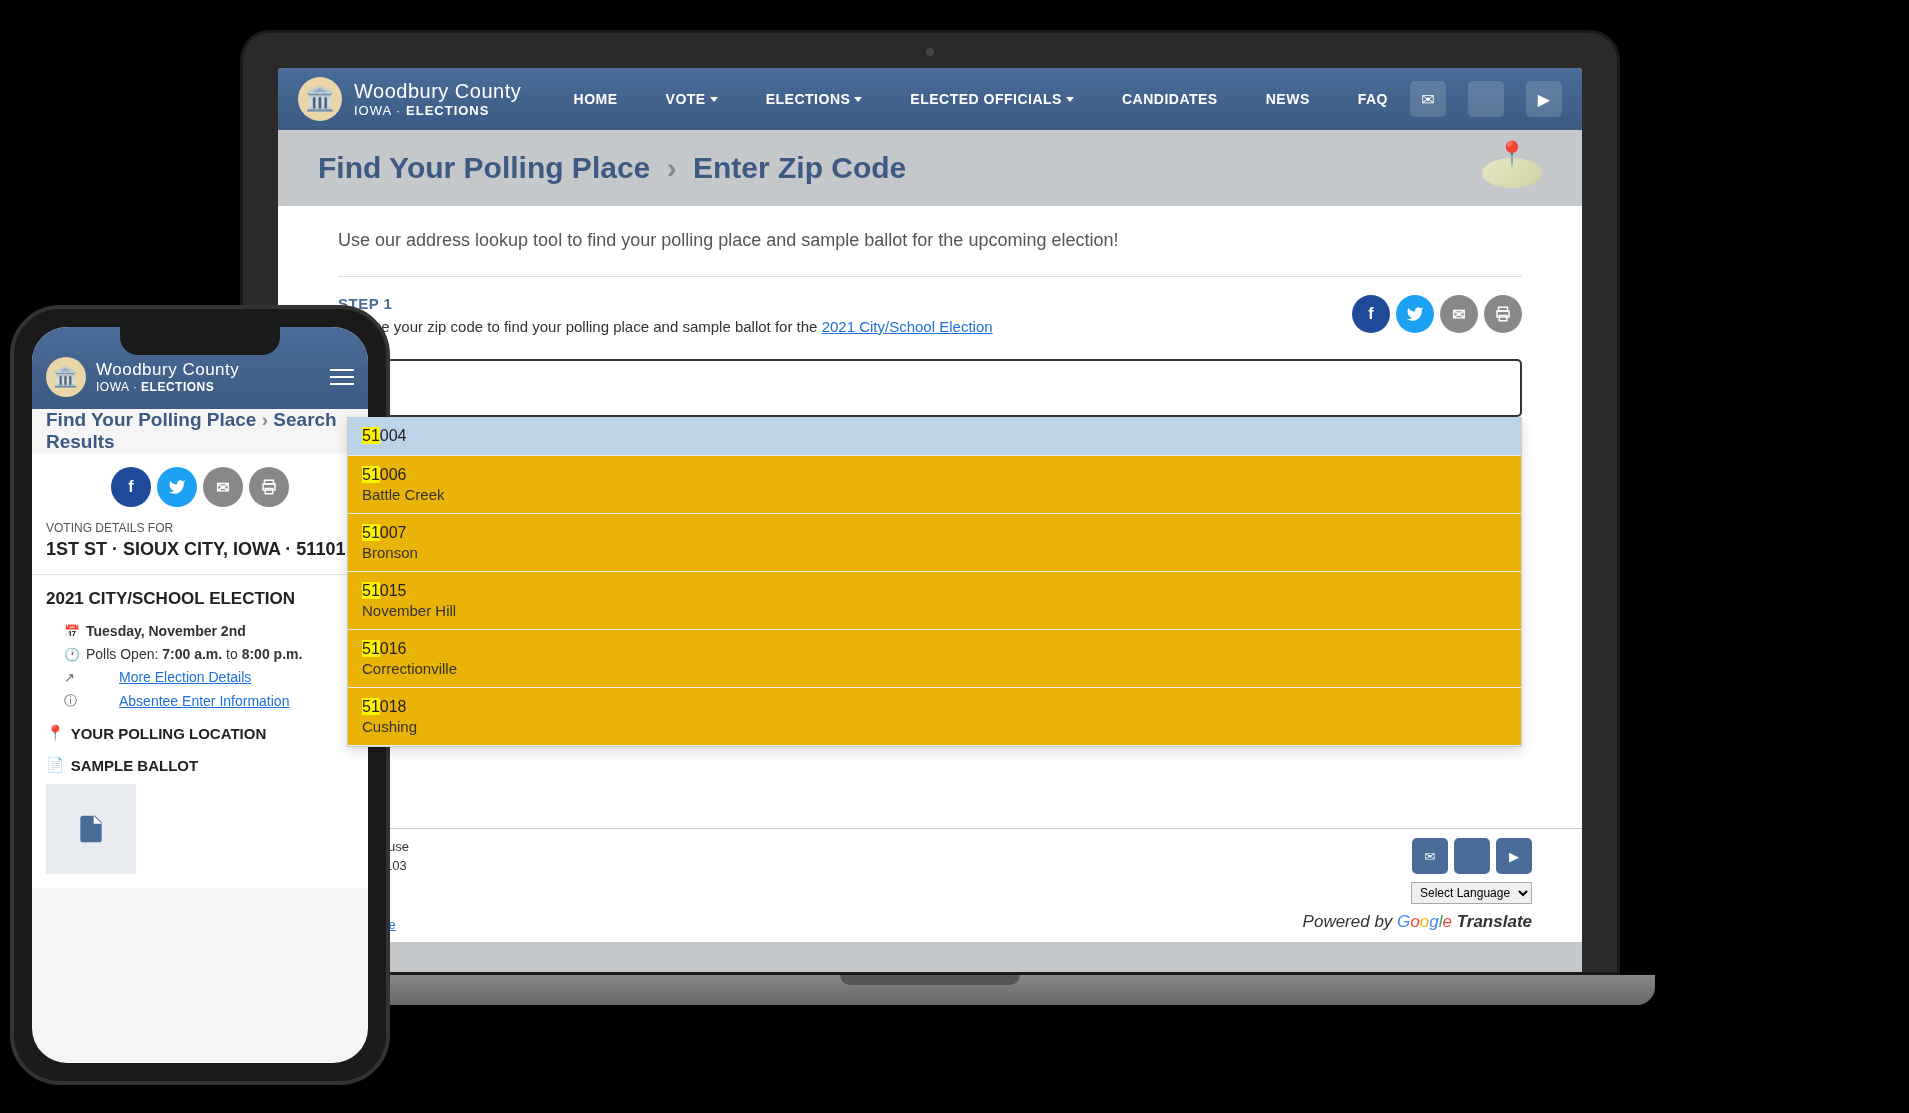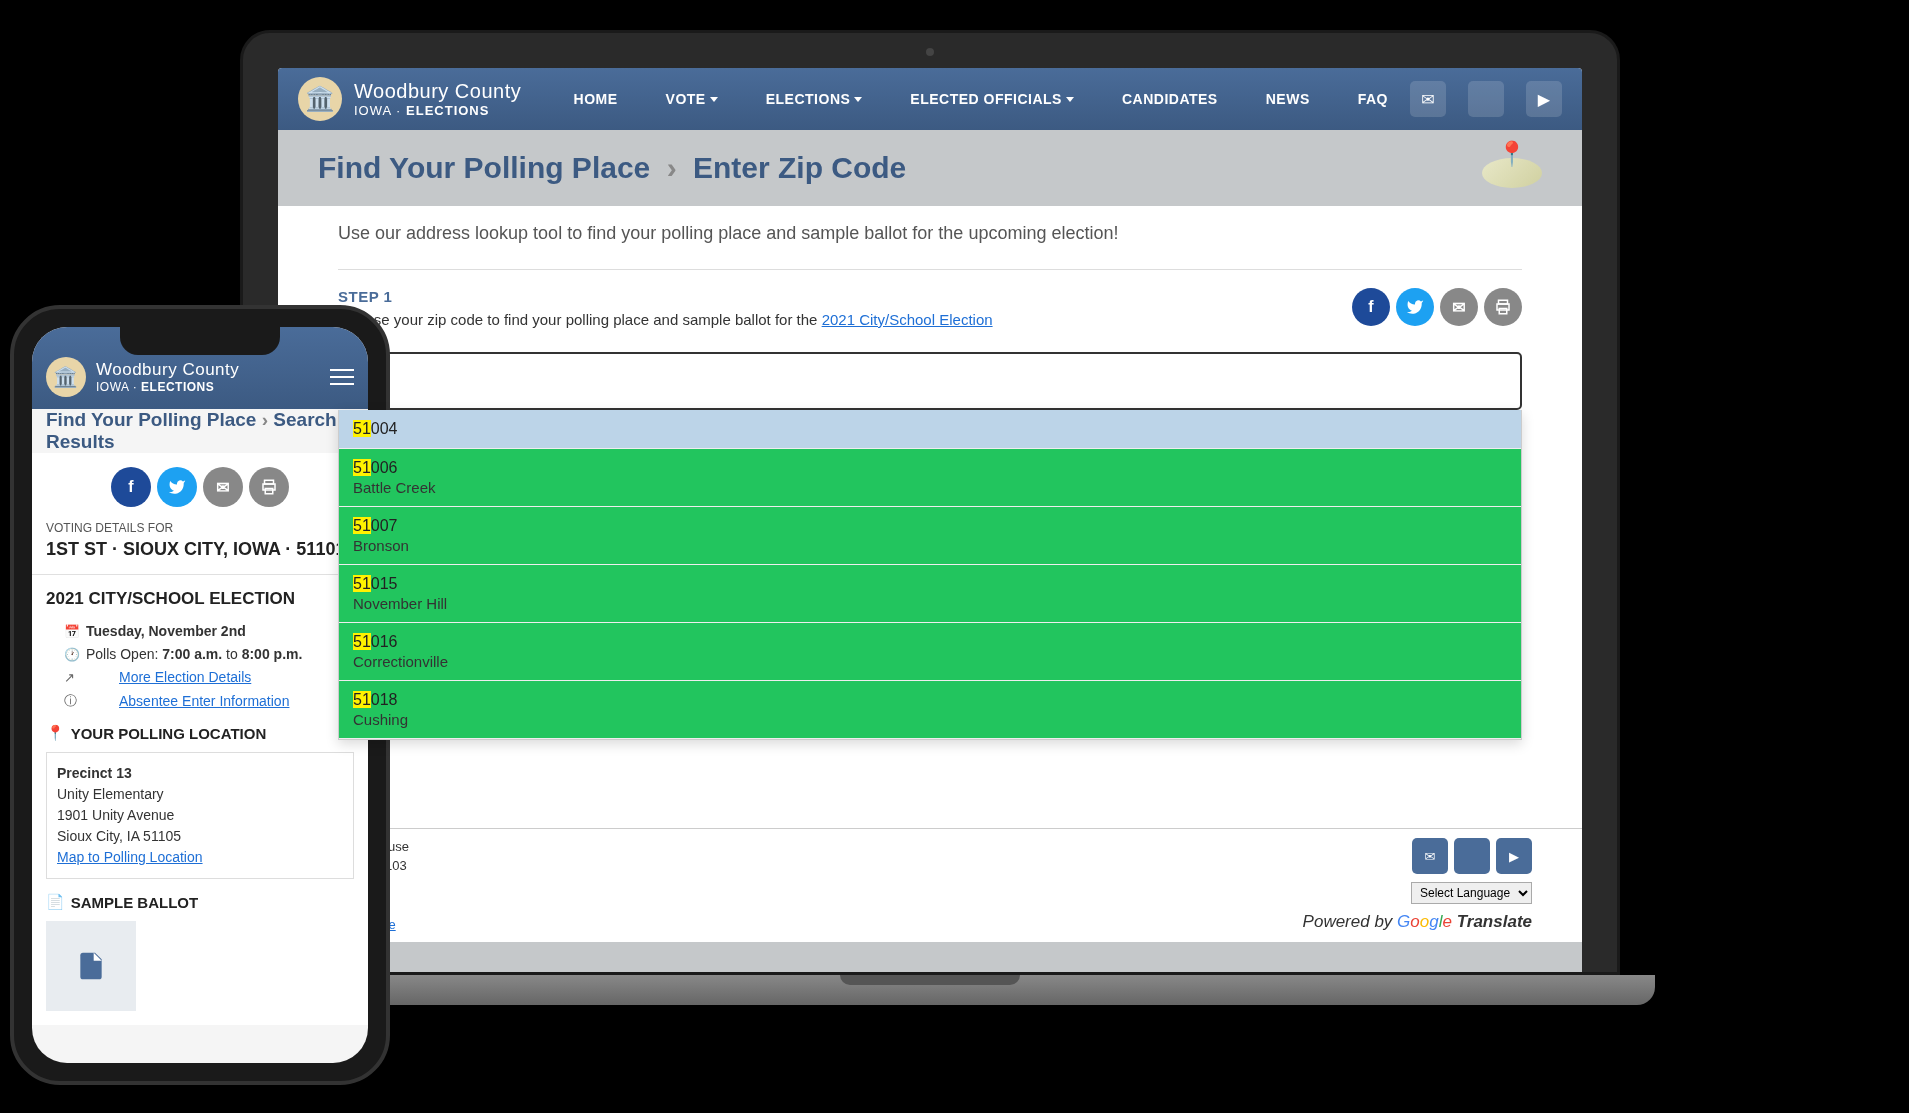--- a/index.html
+++ b/index.html
@@ -31,36 +31,36 @@
 
 
 .page-title-bar { background: #c5c8ca; padding: 18px 40px; display: flex; align-items: center; justify-content: space-between; }
 .page-title { color: #3c5a82; font-size: 30px; font-weight: 700; }
 .title-chevron { color: #888; margin: 0 8px; }
 .map-icon { width: 60px; height: 40px; position: relative; }
 .map-pin { position: absolute; left: 50%; top: -8px; transform: translateX(-50%); color: #d13438; font-size: 24px; }
 .map-base { width: 60px; height: 30px; background: linear-gradient(135deg, #e8e8c8, #d0d0a0); border-radius: 50%; position: absolute; bottom: 0; }
 
 
-.desktop-content { padding: 17px 60px; background: #fff; }
+.desktop-content { padding: 24px 60px; background: #fff; }
 .intro-text { font-size: 18px; color: #555; margin-bottom: 25px; }
 .hr { border: none; border-top: 1px solid #ddd; margin-bottom: 18px; }
 .step-row { display: flex; justify-content: space-between; align-items: flex-start; margin-bottom: 12px; }
 .step-label { color: #4a6c99; font-weight: 700; font-size: 15px; letter-spacing: 0.5px; margin-bottom: 6px; }
 .step-desc { font-size: 15px; color: #333; }
 .election-link { color: #1e6fd6; text-decoration: underline; }
 .share-icons { display: flex; gap: 6px; }
 .share-icon { width: 38px; height: 38px; border-radius: 50%; display: flex; align-items: center; justify-content: center; color: #fff; cursor: pointer; font-weight: bold; }
 .share-fb { background: #1e4a99; }
 .share-tw { background: #1da1f2; }
 .share-mail { background: #888; }
 .share-print { background: #888; }
 
 .zip-input { width: 100%; padding: 14px 16px; font-size: 22px; border: 2px solid #333; border-radius: 5px; margin-top: 12px; outline: none; font-family: inherit; }
-.dropdown { background: #22c55e; border: 1px solid #ccc; border-top: none; box-shadow: 0 4px 12px rgba(0,0,0,0.15); position: relative; z-index: 100; }
+.dropdown { background: #eab308; border: 1px solid #ccc; border-top: none; box-shadow: 0 4px 12px rgba(0,0,0,0.15); position: relative; z-index: 100; margin-left: 9px; }
 .dropdown-item { padding: 10px 14px; cursor: pointer; border-bottom: 1px solid #eee; }
 .dropdown-item.highlighted { background: #bcd4e8; }
 .zip-code { font-size: 16px; color: #222; }
 .zip-highlight { background: #fff200; }
 .zip-city { font-size: 15px; color: #333; margin-top: 2px; }
 
 
 .footer-peek { position: absolute; bottom: 0; left: 0; right: 0; background: #fff; font-size: 13px; color: #333; }
 .footer-row1 { display: flex; justify-content: space-between; align-items: center; padding: 8px 50px; border-top: 1px solid #ccc; }
 .footer-icon-btn { width: 36px; height: 36px; background: #4a6c99; border-radius: 5px; display: flex; align-items: center; justify-content: center; color: #fff; cursor: pointer; }
@@ -306,27 +306,20 @@
         <li>
           <span class="list-icon">ⓘ</span>
           <a>Absentee Enter Information</a>
         </li>
       </ul>
 
       <div class="mobile-subsection-heading">
         <span>📍</span>
         <span>YOUR POLLING LOCATION</span>
       </div>
-      <div class="mobile-precinct-box">
-        <div class="precinct-name">Precinct 13</div>
-        <div>Unity Elementary</div>
-        <div>1901 Unity Avenue</div>
-        <div>Sioux City, IA 51105</div>
-        <a>Map to Polling Location</a>
-      </div>
 
       <div class="mobile-subsection-heading">
         <span>📄</span>
         <span>SAMPLE BALLOT</span>
       </div>
       <div class="pdf-placeholder">
         <svg width="32" height="32" viewBox="0 0 24 24" fill="#4a6c99">
             <path d="M6 2h9l5 5v13a2 2 0 01-2 2H6a2 2 0 01-2-2V4a2 2 0 012-2z"></path>
             <path fill="#fff" d="M14 2v6h6"></path>
           </svg>

